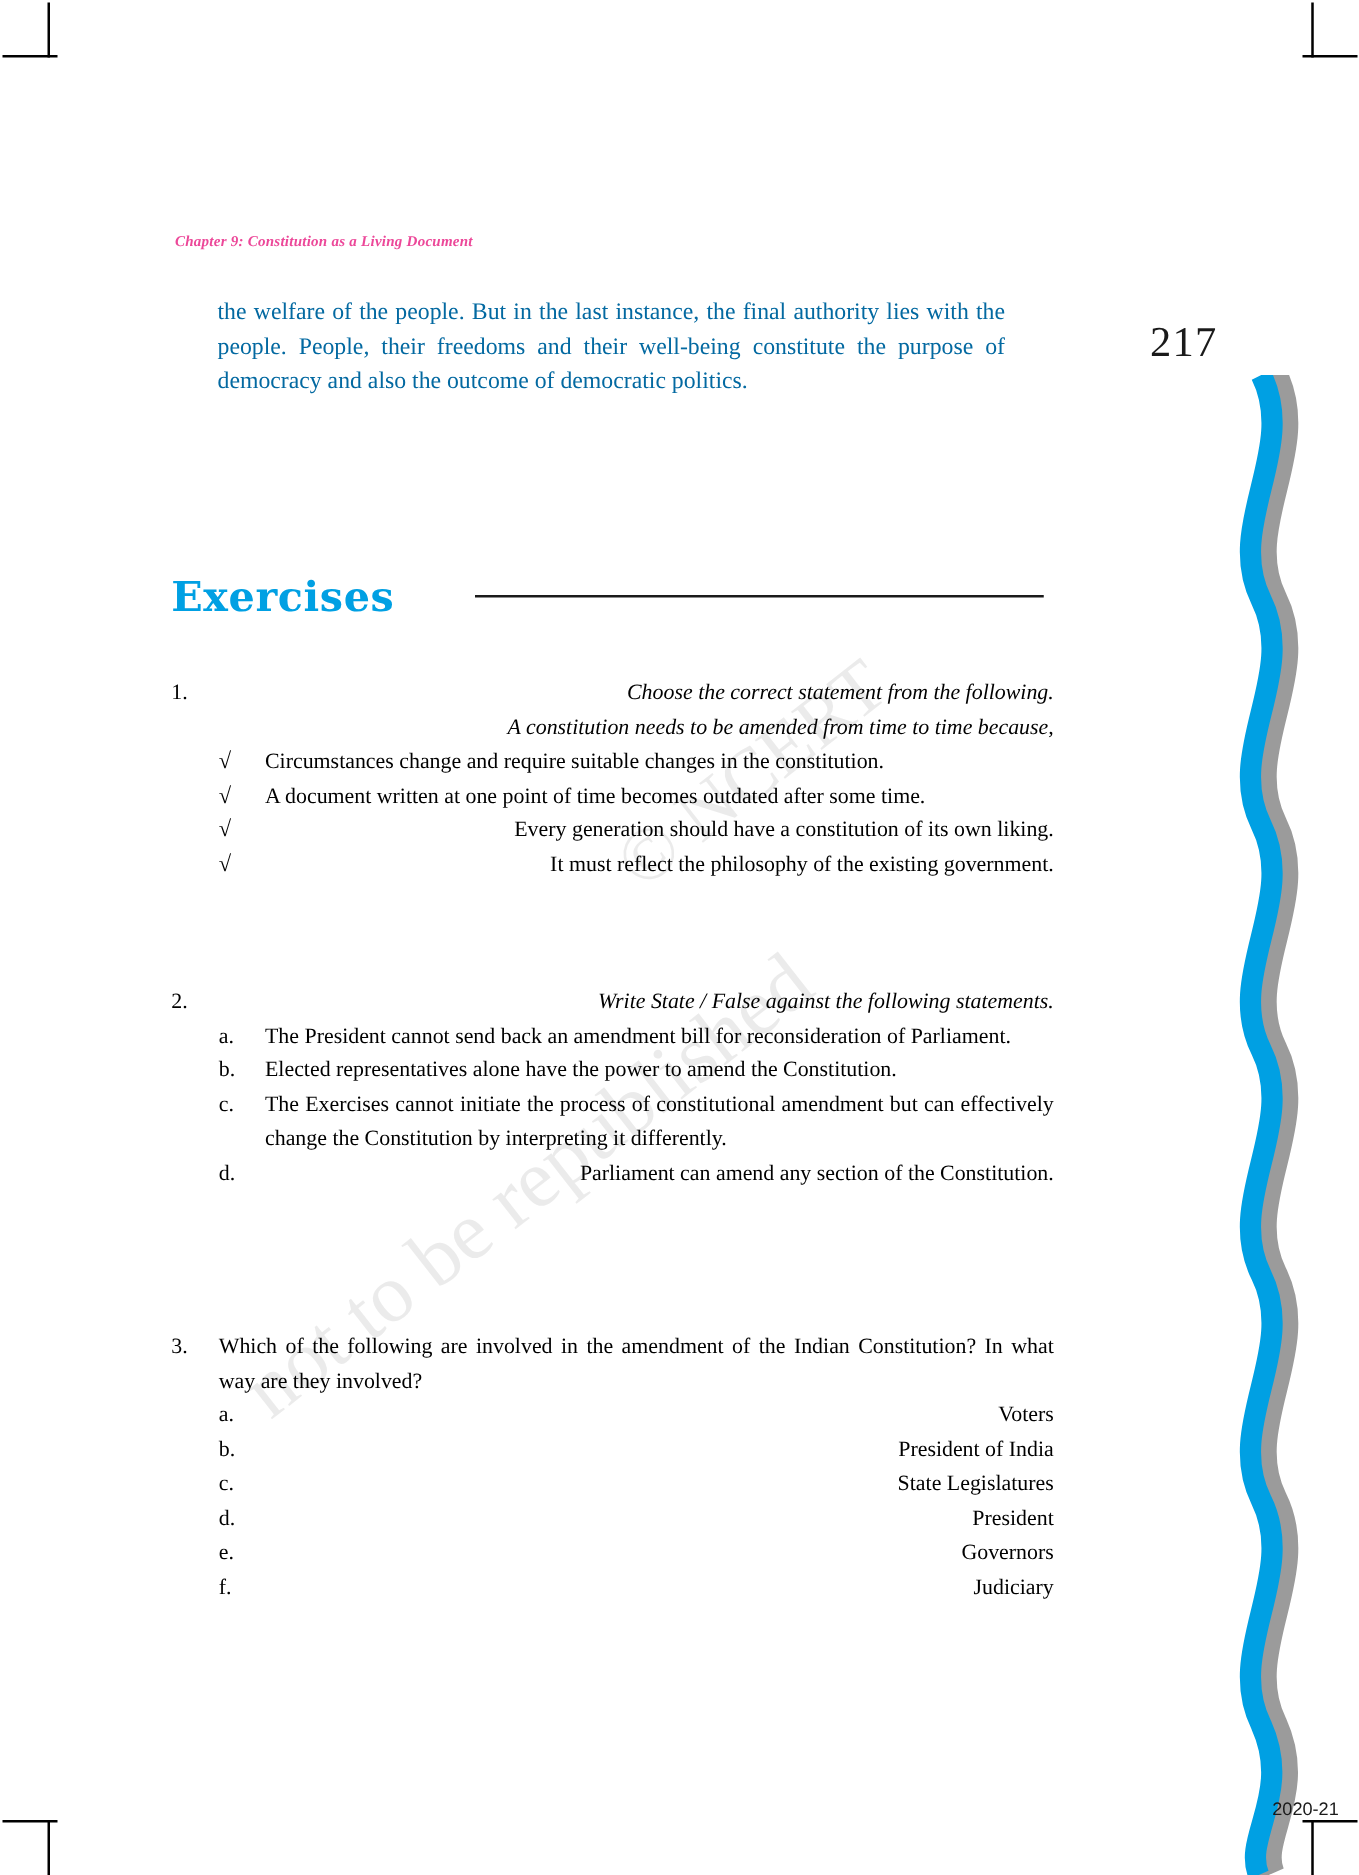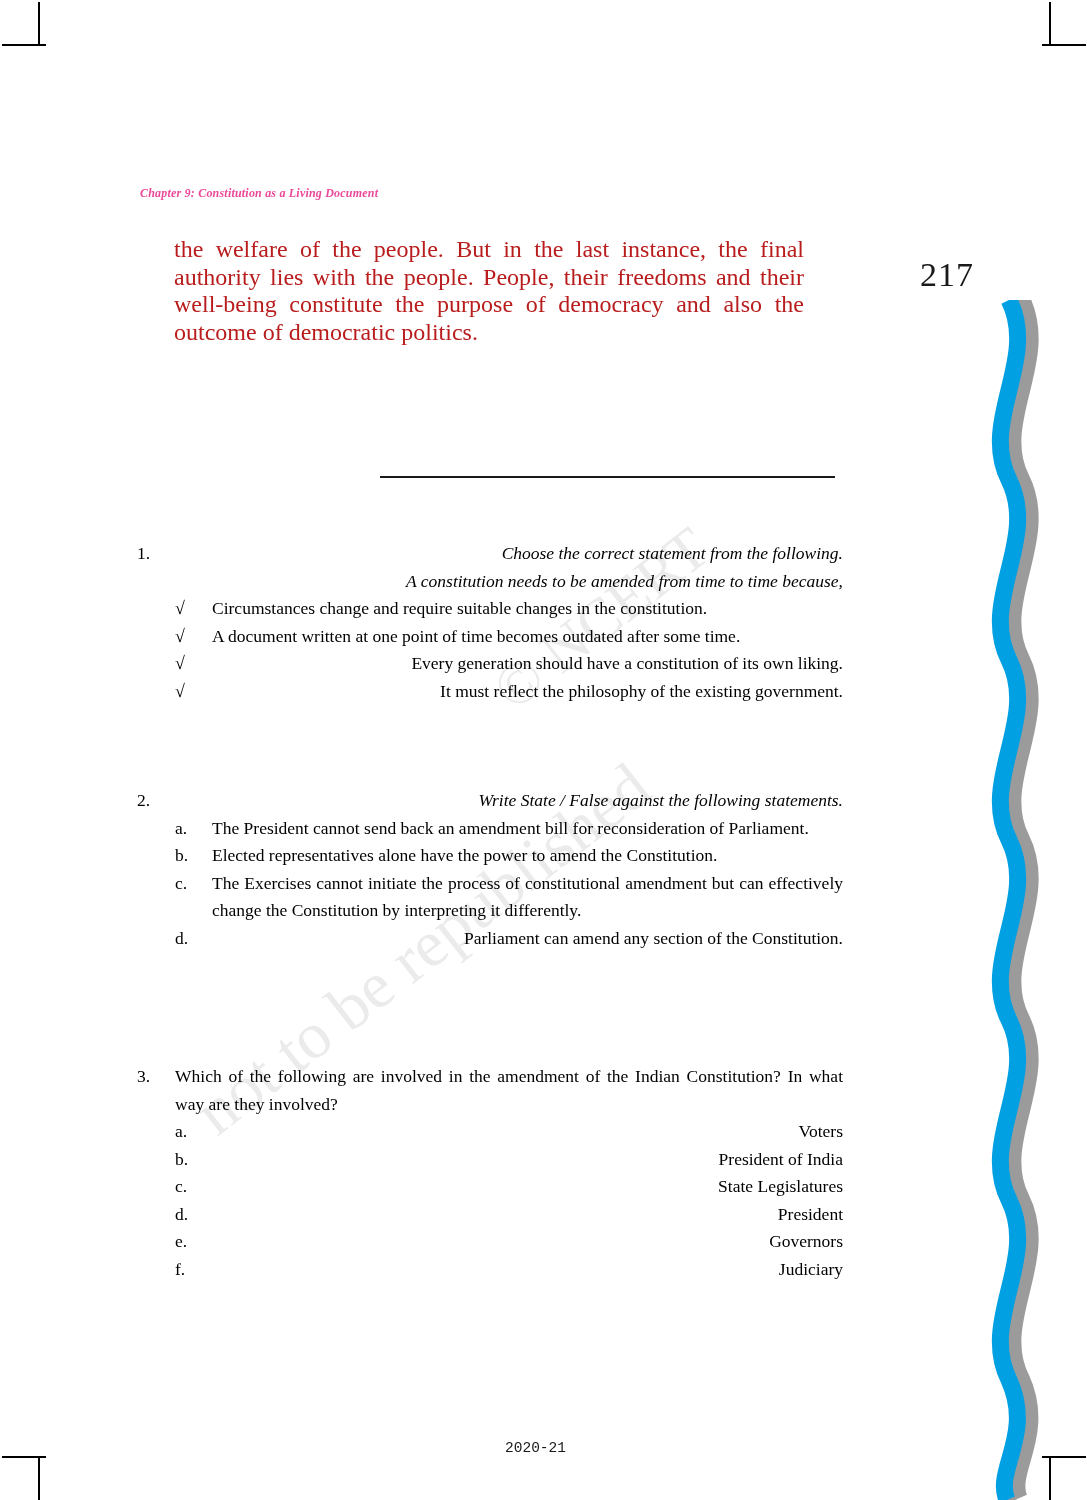--- a/index.html
+++ b/index.html
@@ -53,22 +53,22 @@
     color: #1a1a1a;
     letter-spacing: 1px;
   }
 
   
   .intro-par {
     position: absolute;
     left: 174px;
     top: 236px;
     width: 630px;
-    color: #b91c1c;
-    font-size: 24px;
+    color: #0369a1;
+    font-size: 19px;
     line-height: 27.5px;
     text-align: justify;
     text-justify: inter-word;
   }
 
   
   .exercises-title {
     position: absolute;
     left: 137px;
     top: 458px;
@@ -174,24 +174,24 @@
     height: 1200px;
     overflow: hidden;
   }
 
   
   .footer {
     position: absolute;
     left: 0;
     top: 1440px;
     width: 1071px;
-    text-align: center;
+    text-align: right;
     font-size: 14.5px;
     color: #1a1a1a;
-    font-family: Liberation Mono, monospace;
+    font-family: Liberation Sans, sans-serif;
   }
 </style>
 </head>
 <body>
 
 <div class="page">
 
   <div class="crop crop-tl-v"></div>
   <div class="crop crop-tr-v"></div>
   <div class="crop crop-bl-v"></div>
@@ -212,20 +212,21 @@
     <div class="wm-text wm1">not to be republished</div>
     <div class="wm-text wm2">© NCERT</div>
   </div>
 
   <div class="running-head">Chapter 9: Constitution as a Living Document</div>
 
   <div class="page-number">217</div>
 
   <div class="intro-par">the welfare of the people. But in the last instance, the final authority lies with the people. People, their freedoms and their well-being constitute the purpose of democracy and also the outcome of democratic politics.</div>
 
+  <div class="exercises-title">Exercises</div>
   <div class="exercises-rule"></div>
 
   <div class="qblock" id="q1">
     <div class="q-row">
       <div class="q-num">1.</div>
       <div class="q-text nojust">Choose the correct statement from the following.</div>
     </div>
     <div class="q-row">
       <div class="q-num"></div>
       <div class="q-text nojust">A constitution needs to be amended from time to time because,</div>

